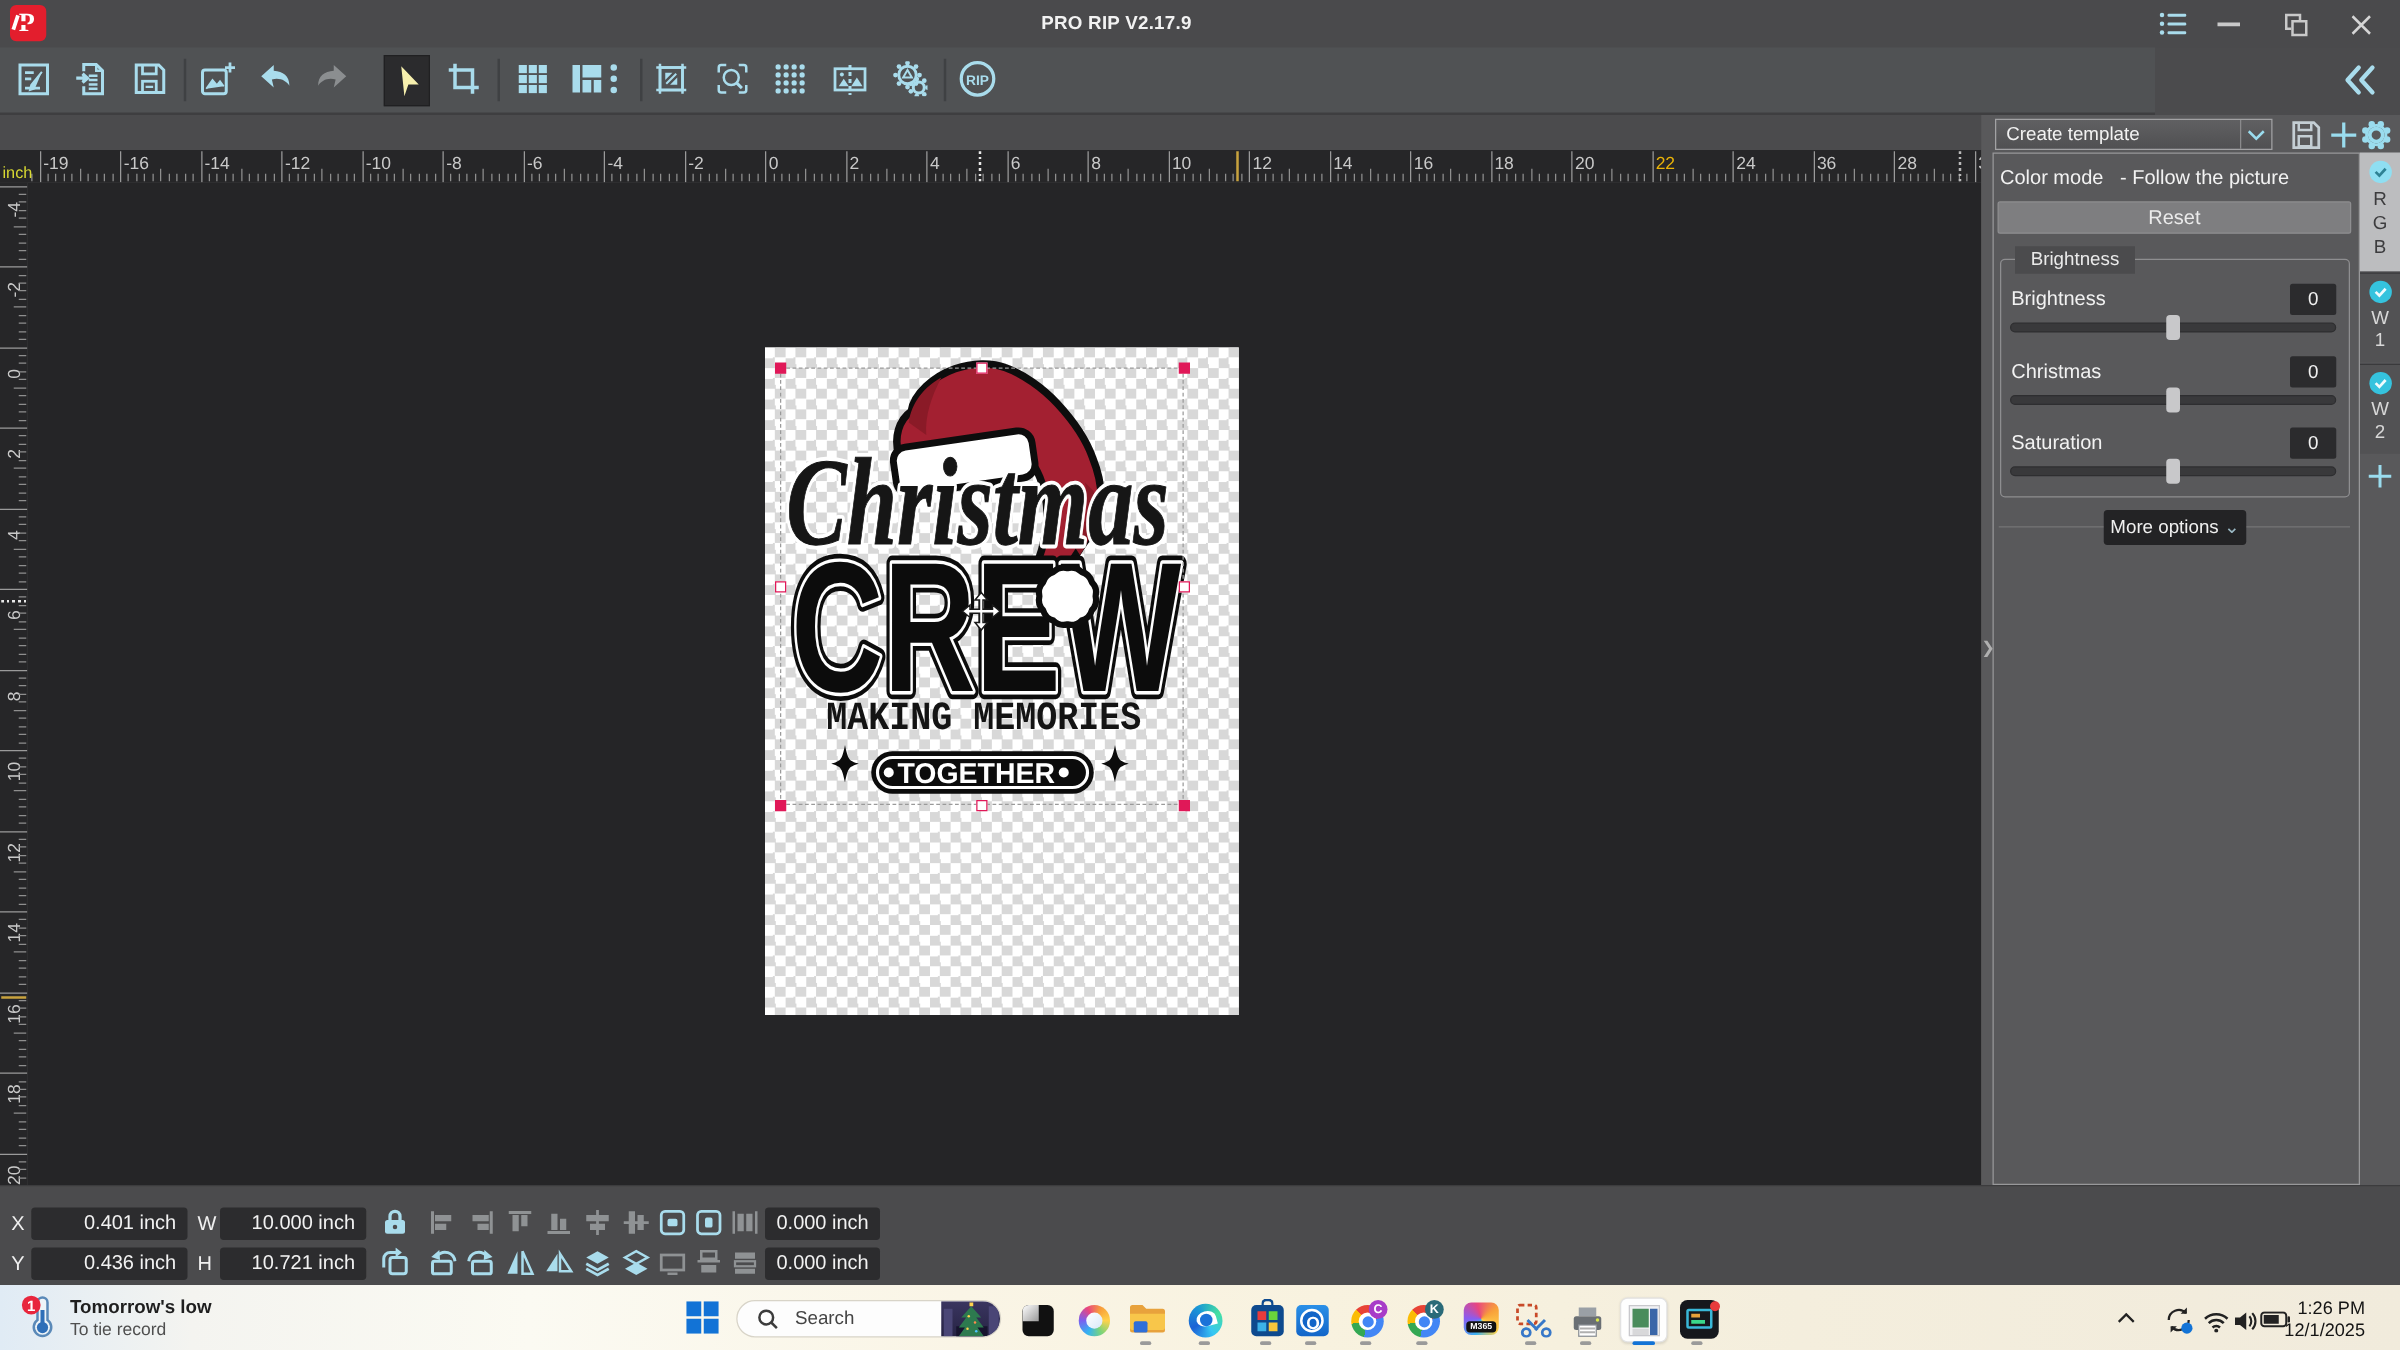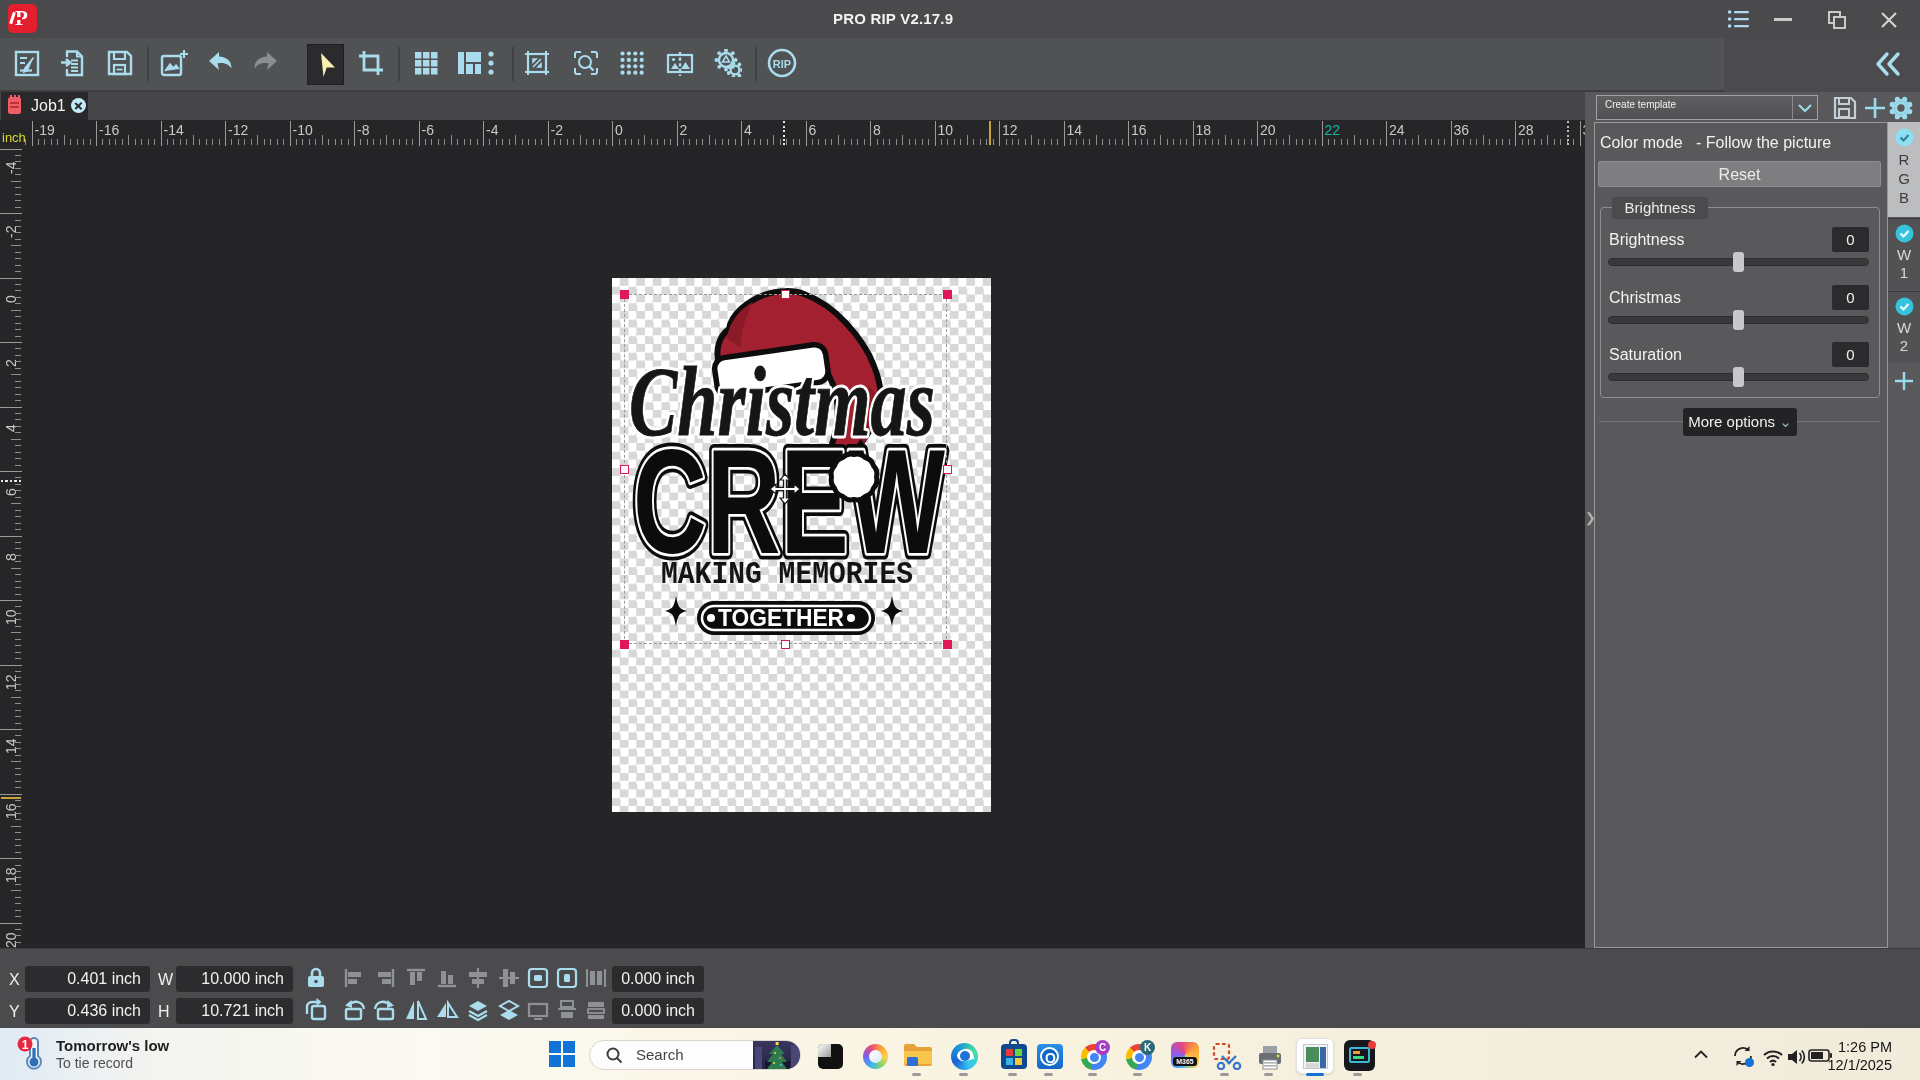--- a/index.html
+++ b/index.html
@@ -172,38 +172,20 @@
 <svg width="30" height="30" viewBox="0 0 30 30" style="position:absolute;left:767px;top:10px">
         <circle cx="15" cy="15" r="13" fill="none" stroke="#a9dcec" stroke-width="2.6"></circle>
 <text x="15" y="20" font-family="Liberation Sans" font-size="11" font-weight="bold" fill="#a9dcec" text-anchor="middle">RIP</text>
       </svg>
 <div class="abs" style="left:1873px;top:12px"><svg width="30" height="28" viewBox="0 0 30 28" style="">
           <g fill="none" stroke="#a9dcec" stroke-width="3.4" stroke-linecap="round" stroke-linejoin="round">
 <path d="M14 4L5 14l9 10M25 4l-9 10 9 10"></path>
           </g>
         </svg></div>
 </div>
-<div class="abs" style="left:0;top:92px;width:1920px;height:28px;background:#464648">
-<div class="abs" style="left:1px;top:0;width:87px;height:28px;background:#29292b">
-<div class="abs" style="left:7px;top:5px;width:13px;height:17px;background:#ef5e64;border-radius:2.5px">
-<div class="abs" style="left:1.5px;top:-2px;width:2px;height:4px;background:#ef5e64"></div>
-<div class="abs" style="left:5.5px;top:-2px;width:2px;height:4px;background:#ef5e64"></div>
-<div class="abs" style="left:9.5px;top:-2px;width:2px;height:4px;background:#ef5e64"></div>
-<div class="abs" style="left:2px;top:5px;width:9px;height:1.6px;background:#c03038"></div>
-<div class="abs" style="left:2px;top:9px;width:9px;height:1.6px;background:#c03038"></div>
-</div>
-<div class="abs" style="left:30px;top:5px;color:#f0f0f0;font-size:16px">Job1</div>
-<div class="abs" style="left:69px;top:98px"></div>
-<div class="abs" style="left:70px;top:99px;"></div>
-<div class="abs" style="left:70px;top:6px;width:15px;height:15px;border-radius:50%;background:#bfeef8">
-<div class="abs" style="left:3.2px;top:6.6px;width:8.6px;height:1.8px;background:#2b2b2d;transform:rotate(45deg)"></div>
-<div class="abs" style="left:3.2px;top:6.6px;width:8.6px;height:1.8px;background:#2b2b2d;transform:rotate(-45deg)"></div>
-</div>
-</div>
-    </div>
 <div class="abs" style="left:0;top:120px;width:1585px;height:26px;background:#262628;overflow:hidden">
 <div class="abs" style="left:31.5px;top:1px;width:1px;height:25px;background:#9a9a9a"></div>
 <div class="abs" style="left:34.5px;top:2px;color:#c9c9c9;font-size:14px">-19</div>
 <div class="abs" style="left:96.0px;top:1px;width:1px;height:25px;background:#9a9a9a"></div>
 <div class="abs" style="left:99.0px;top:2px;color:#c9c9c9;font-size:14px">-16</div>
 <div class="abs" style="left:160.5px;top:1px;width:1px;height:25px;background:#9a9a9a"></div>
 <div class="abs" style="left:163.5px;top:2px;color:#c9c9c9;font-size:14px">-14</div>
 <div class="abs" style="left:225.0px;top:1px;width:1px;height:25px;background:#9a9a9a"></div>
 <div class="abs" style="left:228.0px;top:2px;color:#c9c9c9;font-size:14px">-12</div>
 <div class="abs" style="left:289.5px;top:1px;width:1px;height:25px;background:#9a9a9a"></div>
@@ -232,21 +214,21 @@
 <div class="abs" style="left:1002.0px;top:2px;color:#c9c9c9;font-size:14px">12</div>
 <div class="abs" style="left:1063.5px;top:1px;width:1px;height:25px;background:#9a9a9a"></div>
 <div class="abs" style="left:1066.5px;top:2px;color:#c9c9c9;font-size:14px">14</div>
 <div class="abs" style="left:1128.0px;top:1px;width:1px;height:25px;background:#9a9a9a"></div>
 <div class="abs" style="left:1131.0px;top:2px;color:#c9c9c9;font-size:14px">16</div>
 <div class="abs" style="left:1192.5px;top:1px;width:1px;height:25px;background:#9a9a9a"></div>
 <div class="abs" style="left:1195.5px;top:2px;color:#c9c9c9;font-size:14px">18</div>
 <div class="abs" style="left:1257.0px;top:1px;width:1px;height:25px;background:#9a9a9a"></div>
 <div class="abs" style="left:1260.0px;top:2px;color:#c9c9c9;font-size:14px">20</div>
 <div class="abs" style="left:1321.5px;top:1px;width:1px;height:25px;background:#9a9a9a"></div>
-<div class="abs" style="left:1324.5px;top:2px;color:#14b8a6;font-size:14px">22</div>
+<div class="abs" style="left:1324.5px;top:2px;color:#eab308;font-size:14px">22</div>
 <div class="abs" style="left:1386.0px;top:1px;width:1px;height:25px;background:#9a9a9a"></div>
 <div class="abs" style="left:1389.0px;top:2px;color:#c9c9c9;font-size:14px">24</div>
 <div class="abs" style="left:1450.5px;top:1px;width:1px;height:25px;background:#9a9a9a"></div>
 <div class="abs" style="left:1453.5px;top:2px;color:#c9c9c9;font-size:14px">36</div>
 <div class="abs" style="left:1515.0px;top:1px;width:1px;height:25px;background:#9a9a9a"></div>
 <div class="abs" style="left:1518.0px;top:2px;color:#c9c9c9;font-size:14px">28</div>
 <div class="abs" style="left:1579.5px;top:1px;width:1px;height:25px;background:#9a9a9a"></div>
 <div class="abs" style="left:1582.5px;top:2px;color:#c9c9c9;font-size:14px">30</div>
 <div class="abs" style="left:5.7px;top:19px;width:1px;height:6px;background:#8e8e8e"></div>
 <div class="abs" style="left:12.1px;top:19px;width:1px;height:6px;background:#8e8e8e"></div>
@@ -652,21 +634,21 @@
 <div class="abs" style="left:920.5px;top:318.5px;width:9px;height:9px;background:#fff;border:1.5px solid #e01858"></div>
 <div class="abs" style="left:759.0px;top:493.5px;width:9px;height:9px;background:#fff;border:1.5px solid #e01858"></div>
 <svg width="40" height="40" viewBox="0 0 40 40" style="position:absolute;left:743px;top:325px">
         <g stroke="#1a1a1a" stroke-width="1.2" fill="#ffffff">
 <path d="M20 3l5 6h-3.6v7.4H29V13l6 5-6 5v-3.4h-7.6V27H25l-5 6-5-6h3.6v-7.4H11V23l-6-5 6-5v3.4h7.6V9H15z"></path>
         </g>
       </svg>
 </div>
 <div class="abs" style="left:1585px;top:92px;width:335px;height:856px;background:#59595b">
 <div class="abs" style="left:11px;top:3px;width:222px;height:25px;background:linear-gradient(#606062,#505052);border:1px solid #a2a2a4">
-<div class="abs" style="left:8px;top:3px;color:#f2f2f2;font-size:10px">Create template</div>
+<div class="abs" style="left:8px;top:3px;color:#f2f2f2;font-size:15px">Create template</div>
 <div class="abs" style="left:195px;top:0;width:1px;height:23px;background:#8a8a8c"></div>
 <svg width="14" height="9" viewBox="0 0 14 9" style="position:absolute;left:201px;top:8px">
           <path d="M1 1l6 6 6-6" fill="none" stroke="#9adcee" stroke-width="2"></path>
         </svg>
 </div>
 <svg width="24" height="24" viewBox="0 0 24 24" style="position:absolute;left:248px;top:4px">
         <path d="M2 2h16l4 4v16H2z" fill="none" stroke="#c4ced4" stroke-width="2.2"></path>
         <path d="M6 2v6h10V2" fill="none" stroke="#c4ced4" stroke-width="2"></path>
         <rect x="6" y="13" width="10" height="8" fill="none" stroke="#c4ced4" stroke-width="2"></rect>
       </svg>

